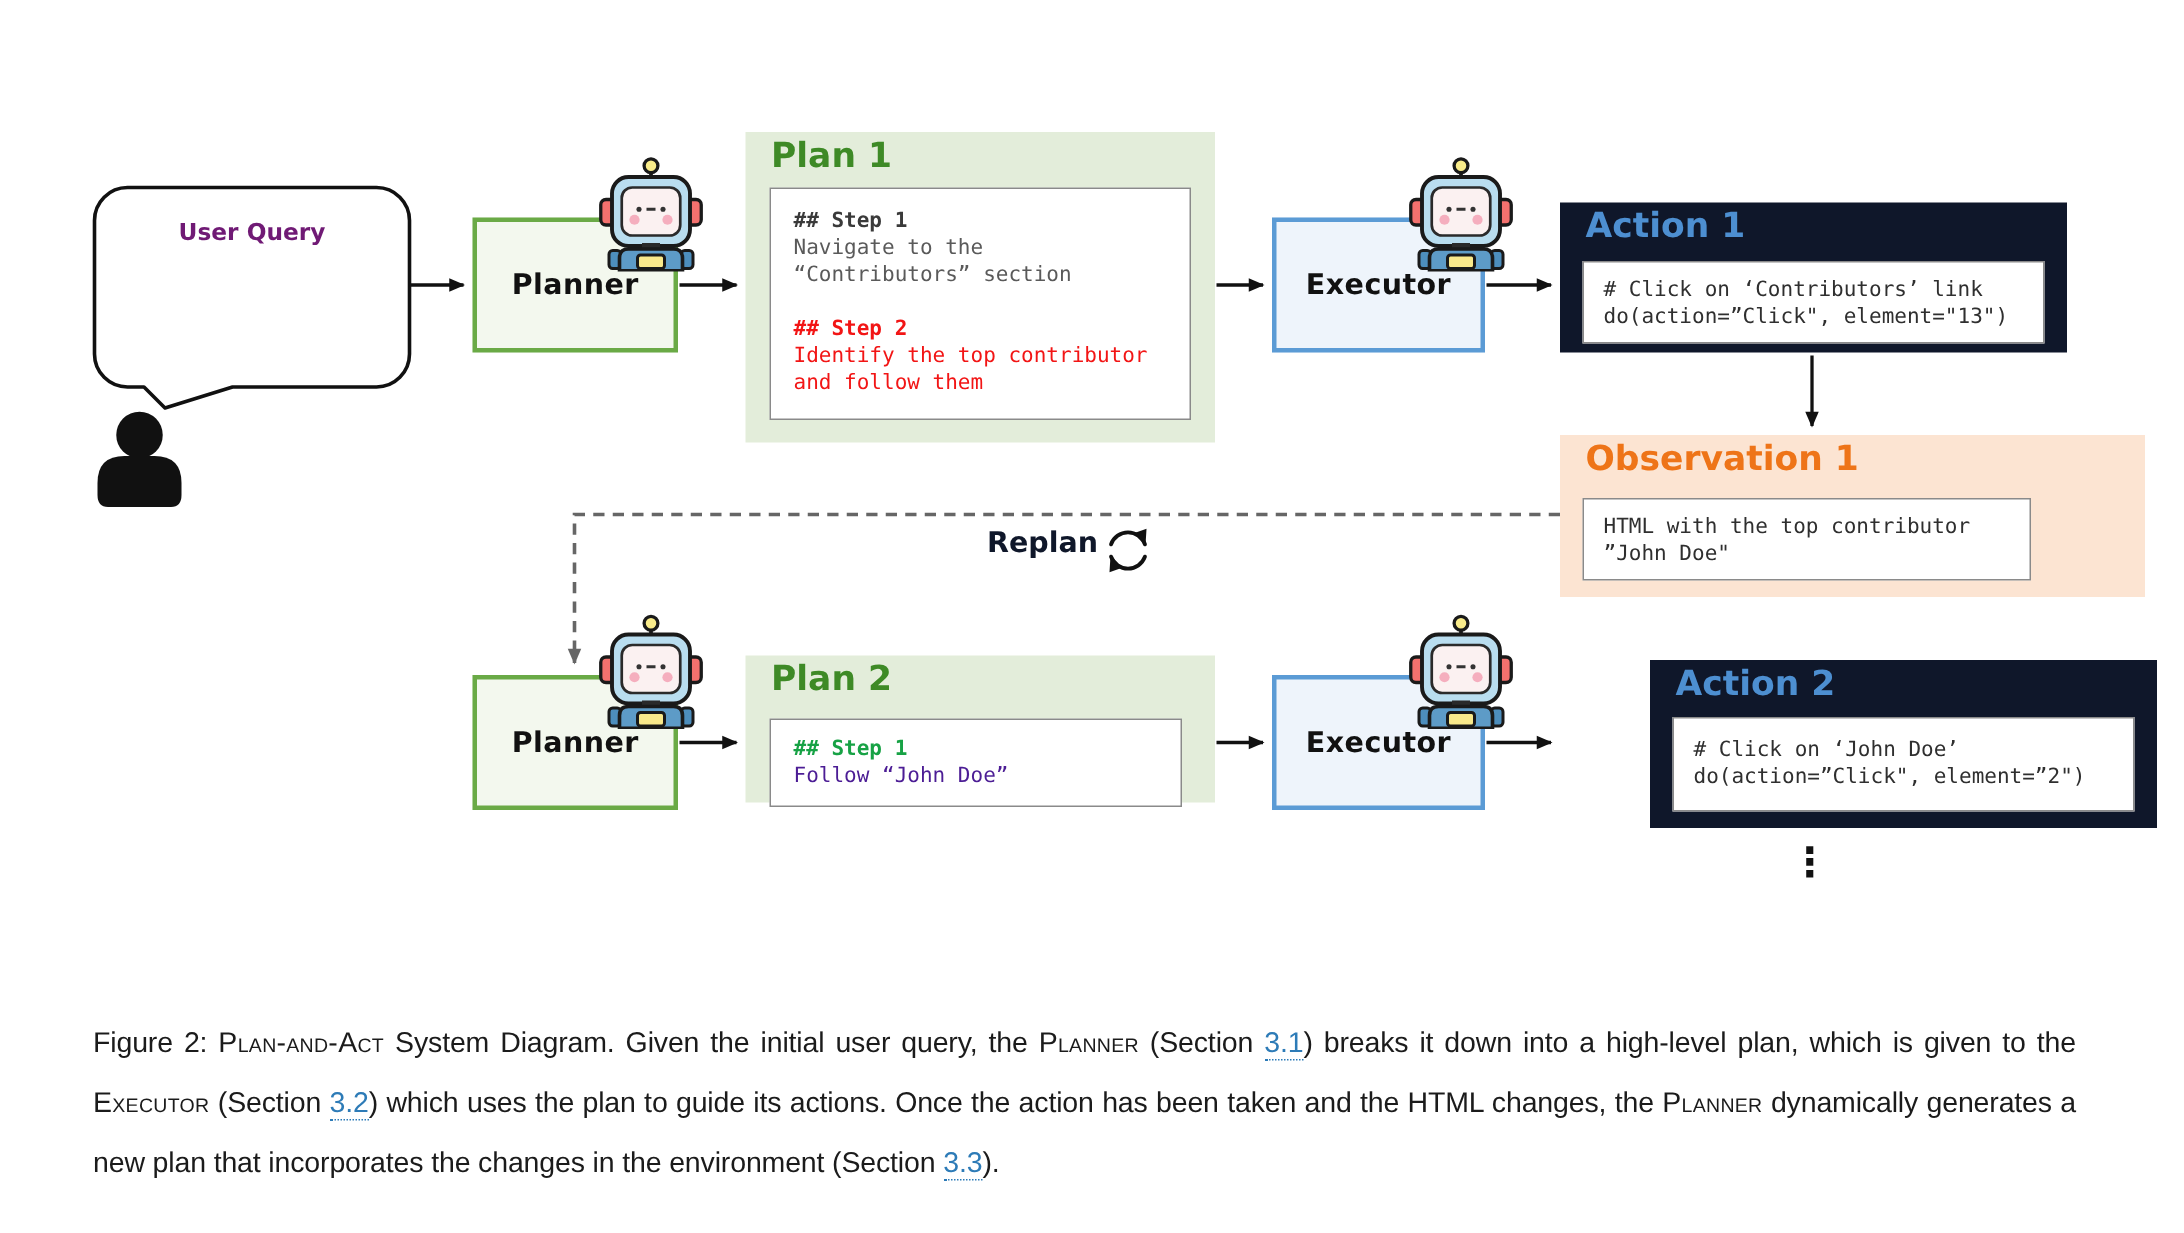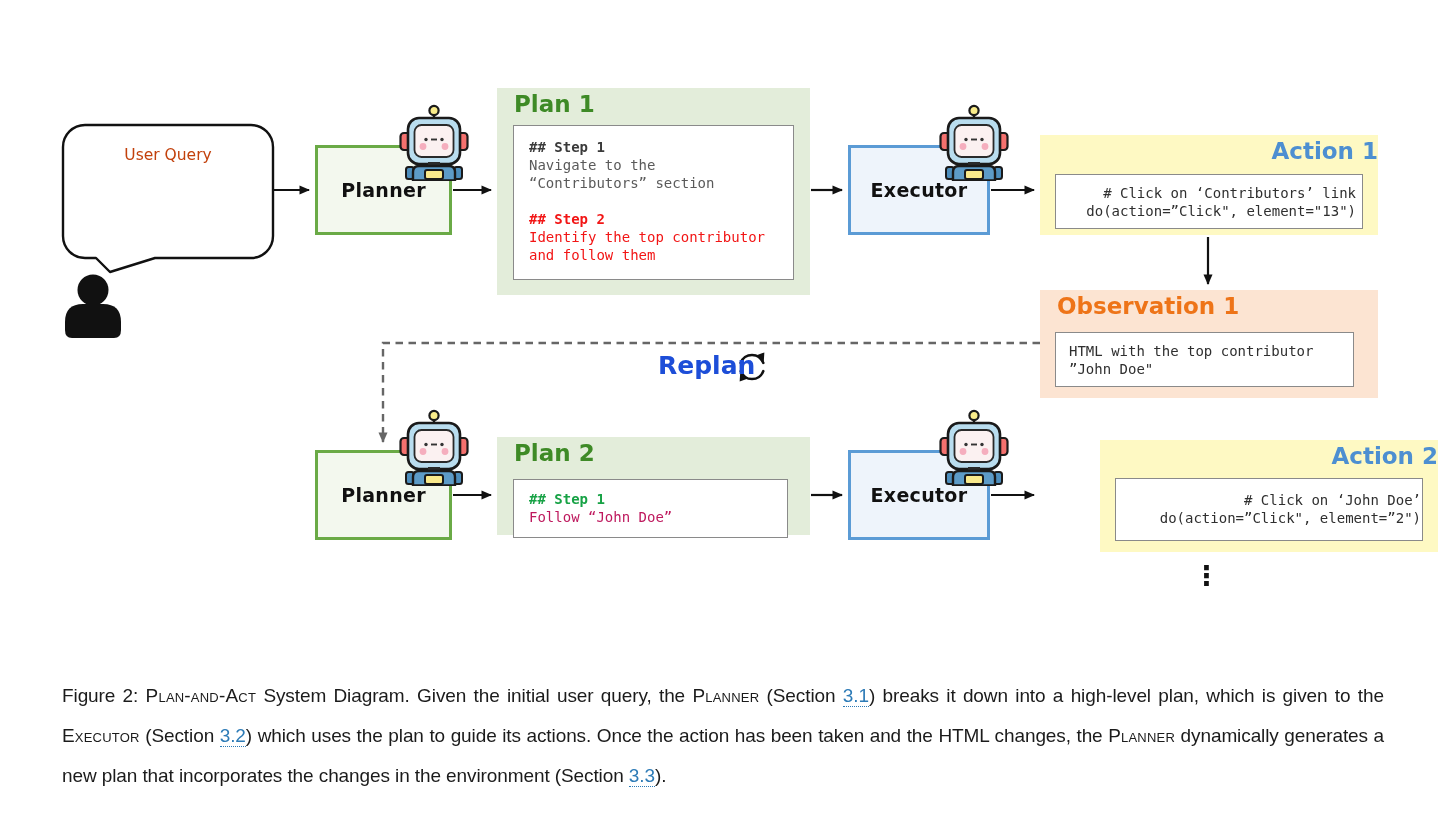--- a/index.html
+++ b/index.html
@@ -10,43 +10,43 @@
   .agent-box{position:absolute;width:137px;height:90px;box-sizing:border-box;z-index:2;
              display:flex;align-items:center;justify-content:center;}
   .planner-box{border:3px solid #6aaa46;background:#f3f8ee;}
   .executor-box{border:3px solid #5b9bd5;background:#eef4fb;width:142px;}
   .agent-label{font-weight:bold;font-size:19px;color:#111;letter-spacing:.3px;}
   
   .panel{position:absolute;z-index:2;box-sizing:border-box;}
   .panel-title{font-weight:bold;font-size:23px;margin:3px 0 0 17px;}
   .plan-panel{background:#e3edda;}
   .plan-panel .panel-title{color:#3e8a26;}
-  .action-panel{background:#fef9c3;text-align:right;}
+  .action-panel{background:#0f172a;}
   .action-panel .panel-title{color:#4d8fd1;}
   .obs-panel{background:#fce4d2;}
   .obs-panel .panel-title{color:#ee7418;}
   .codebox{position:absolute;background:#fff;border:1.6px solid #8a8a8a;box-sizing:border-box;
            font-family:"DejaVu Sans Mono",monospace;font-size:14px;line-height:18px;color:#5a5a5a;}
   .code-head{font-weight:bold;color:#3a3a3a;}
   .code-red{color:#f21515;}
   .code-redhead{font-weight:bold;color:#f21515;}
-  .code-green{color:#be185d;}
+  .code-green{color:#4c1d95;}
   .code-greenhead{font-weight:bold;color:#17a245;}
   .code-dark{color:#2f2f2f;}
   .blankline{height:18px;}
   
   .bubble-text{position:absolute;left:63px;top:125px;width:210px;z-index:2;text-align:center;}
-  .bubble-title{font-weight:normal;font-size:15.5px;color:#c2410c;margin-top:21px;}
+  .bubble-title{font-weight:bold;font-size:15.5px;color:#701a75;margin-top:21px;}
   .bubble-body{font-family:"DejaVu Sans Mono",monospace;font-size:14px;line-height:19px;
                color:#111;margin-top:11px;}
   
   .robot{position:absolute;width:70px;height:78px;z-index:3;}
   
   .replan-label{position:absolute;left:658px;top:351px;z-index:2;font-weight:bold;
-                font-size:25px;color:#1d4ed8;}
+                font-size:19px;color:#0f172a;}
   .ellipsis{position:absolute;left:1193px;top:558px;z-index:2;font-weight:bold;font-size:27px;
             color:#111;letter-spacing:0;line-height:1.3;}
   
   .caption{position:absolute;left:62px;top:657px;width:1322px;z-index:2;
            font-family:"Liberation Sans",sans-serif;font-size:19px;line-height:40px;
            color:#1b1b1b;text-align:justify;letter-spacing:-0.1px;}
   .sc{font-variant:small-caps;font-variant-caps:small-caps;letter-spacing:.2px;}
   .seclink{color:#2d7bb7;text-decoration:none;border-bottom:1.6px dotted #2d7bb7;cursor:pointer;}
 </style>
 </head>
@@ -153,27 +153,27 @@
       <div>“Contributors” section</div>
       <div class="blankline"></div>
       <div class="code-redhead">## Step 2</div>
       <div class="code-red">Identify the top contributor</div>
       <div class="code-red">and follow them</div>
     </div>
   </div>
 
   <div class="panel action-panel" style="left:1040px;top:135px;width:338px;height:100px">
     <div class="panel-title">Action 1</div>
-    <div class="codebox code-dark" style="left:15px;top:39px;width:308px;height:55px;padding:9px 6px 0 27px">
+    <div class="codebox code-dark" style="left:15px;top:39px;width:308px;height:55px;padding:9px 6px 0 13px">
       <div># Click on ‘Contributors’ link</div>
       <div>do(action=”Click", element="13")</div>
     </div>
   </div>
 
-  <div class="panel obs-panel" style="left:1040px;top:290px;width:338px;height:108px">
+  <div class="panel obs-panel" style="left:1040px;top:290px;width:390px;height:108px">
     <div class="panel-title">Observation 1</div>
     <div class="codebox code-dark" style="left:15px;top:42px;width:299px;height:55px;padding:9px 6px 0 13px">
       <div>HTML with the top contributor</div>
       <div>”John Doe"</div>
     </div>
   </div>
 
   <div class="replan-label">Replan</div>
 
   <div class="panel plan-panel" style="left:497px;top:437px;width:313px;height:98px">

